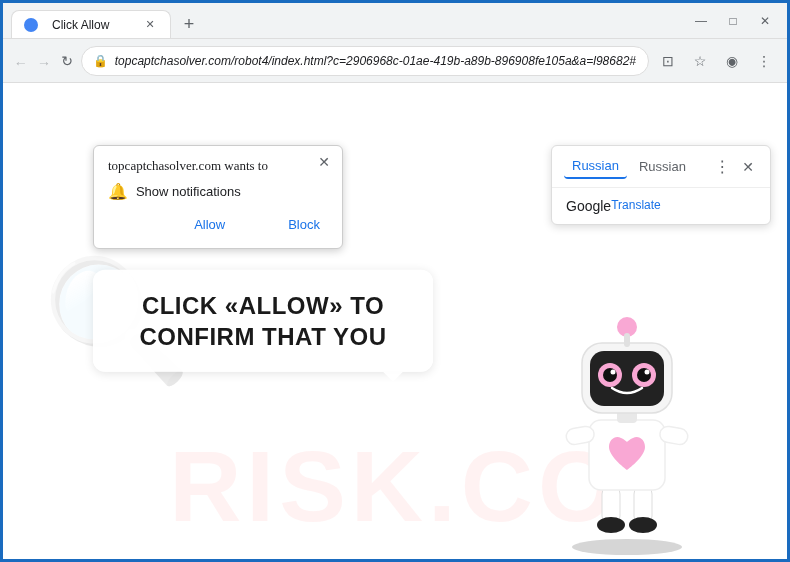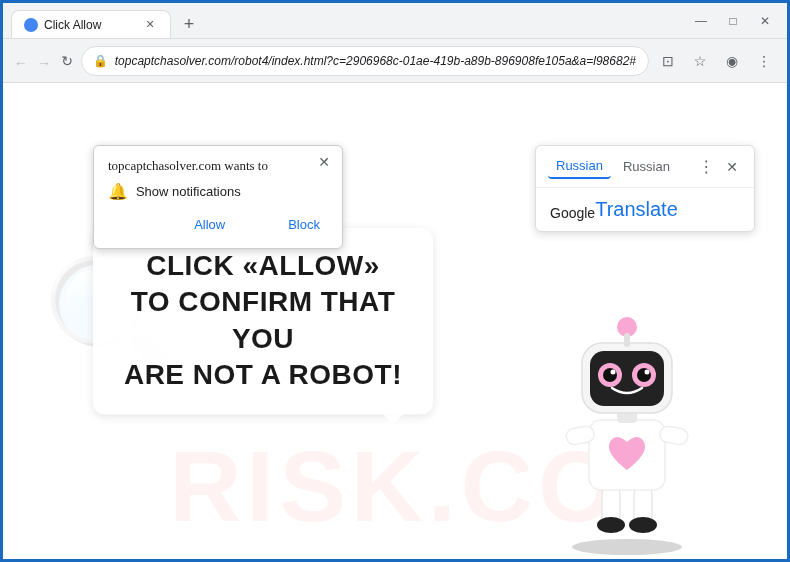--- a/index.html
+++ b/index.html
@@ -37,21 +37,21 @@
       height: 100%;
     }
 
     .tab {
       background: #fff;
       border-radius: 8px 8px 0 0;
       padding: 0 12px;
       height: 28px;
       display: flex;
       align-items: center;
-      gap: 6px;
+      gap: 14px;
       font-size: 12px;
       color: #202124;
       border: 1px solid #ddd;
       border-bottom: none;
       min-width: 160px;
     }
 
     .tab-favicon {
       width: 14px;
       height: 14px;
@@ -250,21 +250,21 @@
       cursor: pointer;
       padding: 4px 8px;
       border-radius: 4px;
       margin-left: 39px;
     }
 
     
     .translate-popup {
       position: absolute;
       top: 62px;
-      right: 32px;
+      right: 16px;
       background: #fff;
       border: 1px solid #ddd;
       border-radius: 6px;
       width: 220px;
       box-shadow: 0 2px 8px rgba(0,0,0,0.15);
       z-index: 10;
       overflow: hidden;
     }
 
     .translate-header {
@@ -304,30 +304,30 @@
     }
 
     .translate-body {
       padding: 10px 14px;
       font-size: 14px;
       color: #202124;
     }
 
     .google-translate-row {
       display: flex;
-      align-items: flex-end;
+      align-items: flex-start;
     }
 
     .google-text {
       font-size: 14px;
       color: #202124;
     }
 
     .translate-text {
-      font-size: 20px;
+      font-size: 12px;
       color: #1a73e8;
     }
 
     
     .speech-bubble-container {
       position: absolute;
       left: 90px;
       top: 50%;
       transform: translateY(-50%);
       z-index: 2;
@@ -346,21 +346,21 @@
     .speech-bubble::after {
       content: '';
       position: absolute;
       bottom: -20px;
       right: 30px;
       border: 10px solid transparent;
       border-top-color: rgba(255,255,255,0.92);
     }
 
     .bubble-text {
-      font-size: 28px;
+      font-size: 24px;
       font-weight: 900;
       color: #1a1a1a;
       text-transform: uppercase;
       letter-spacing: 0.5px;
       line-height: 1.3;
     }
 
     
     .robot-container {
       position: absolute;
@@ -473,21 +473,20 @@
           <span class="google-text">Google</span>
           <span class="translate-text"> Translate</span>
         </div>
       </div>
     </div>
 
     <div class="speech-bubble-container">
       <div class="speech-bubble">
         <div class="bubble-text">
           <span>CLICK «ALLOW» TO CONFIRM THAT YOU</span><br>
-          <span>ARE NOT A ROBOT!</span>
         </div>
       </div>
     </div>
 
     <div class="robot-container">
       <svg class="robot-svg" viewBox="0 0 200 280" xmlns="http://www.w3.org/2000/svg">
 
         <ellipse cx="100" cy="272" rx="55" ry="8" fill="#333" opacity="0.2"></ellipse>
 
         <rect x="75" y="210" width="18" height="40" rx="9" fill="#fff" stroke="#ddd" stroke-width="1"></rect>

